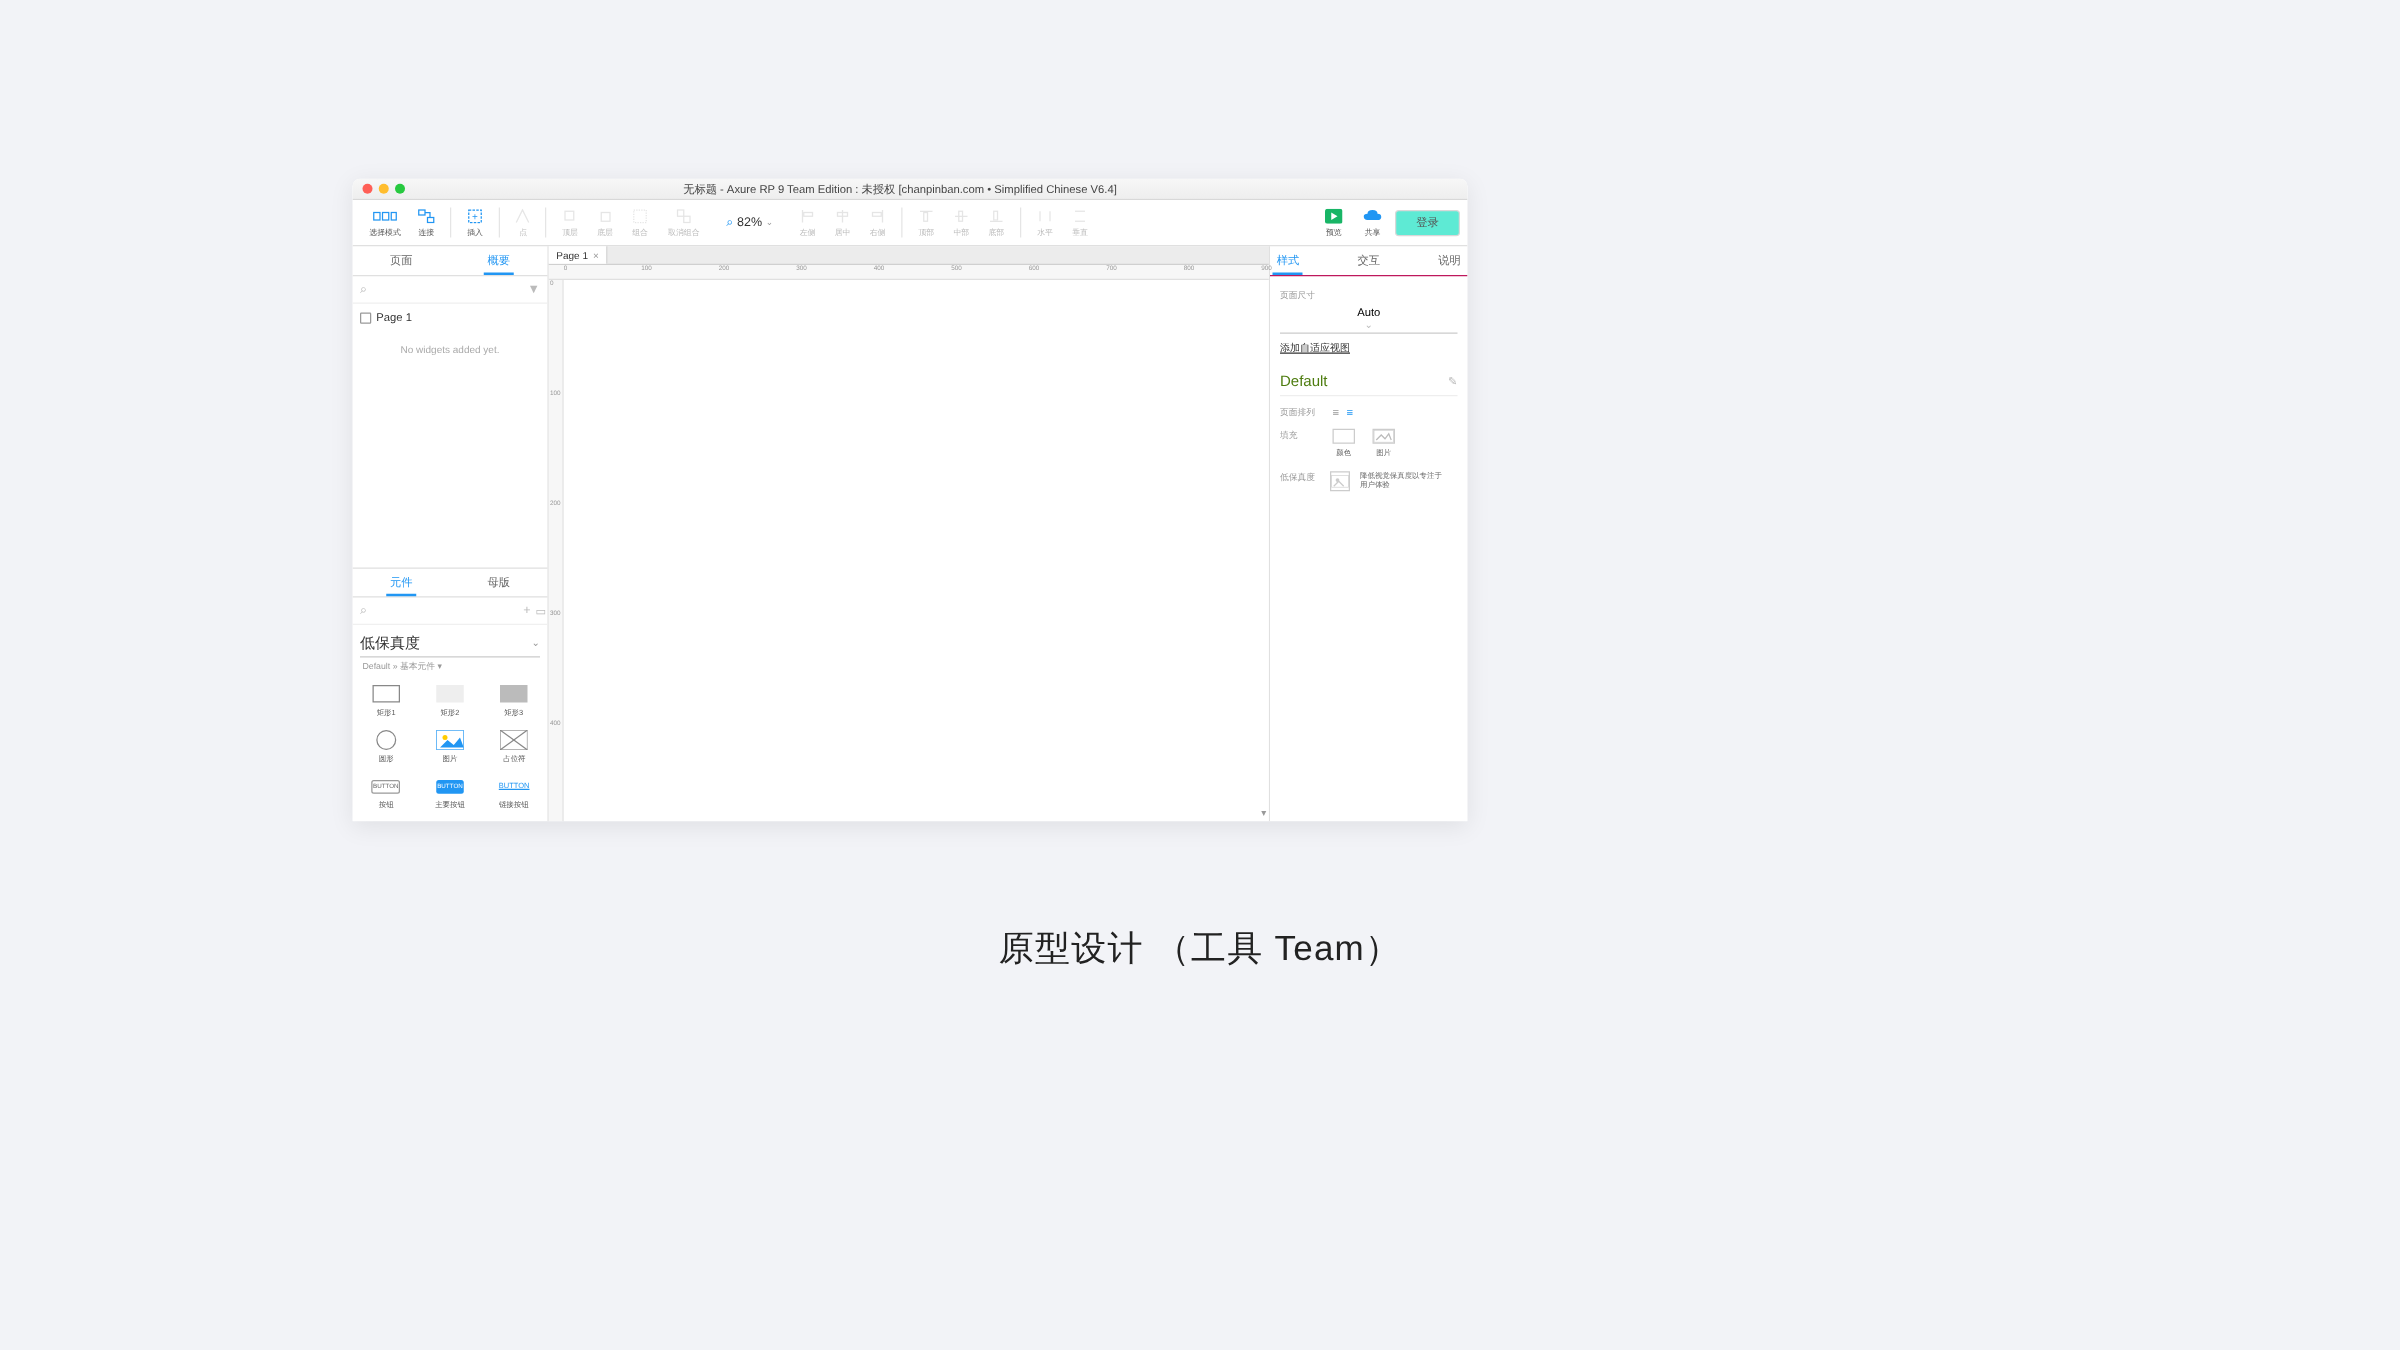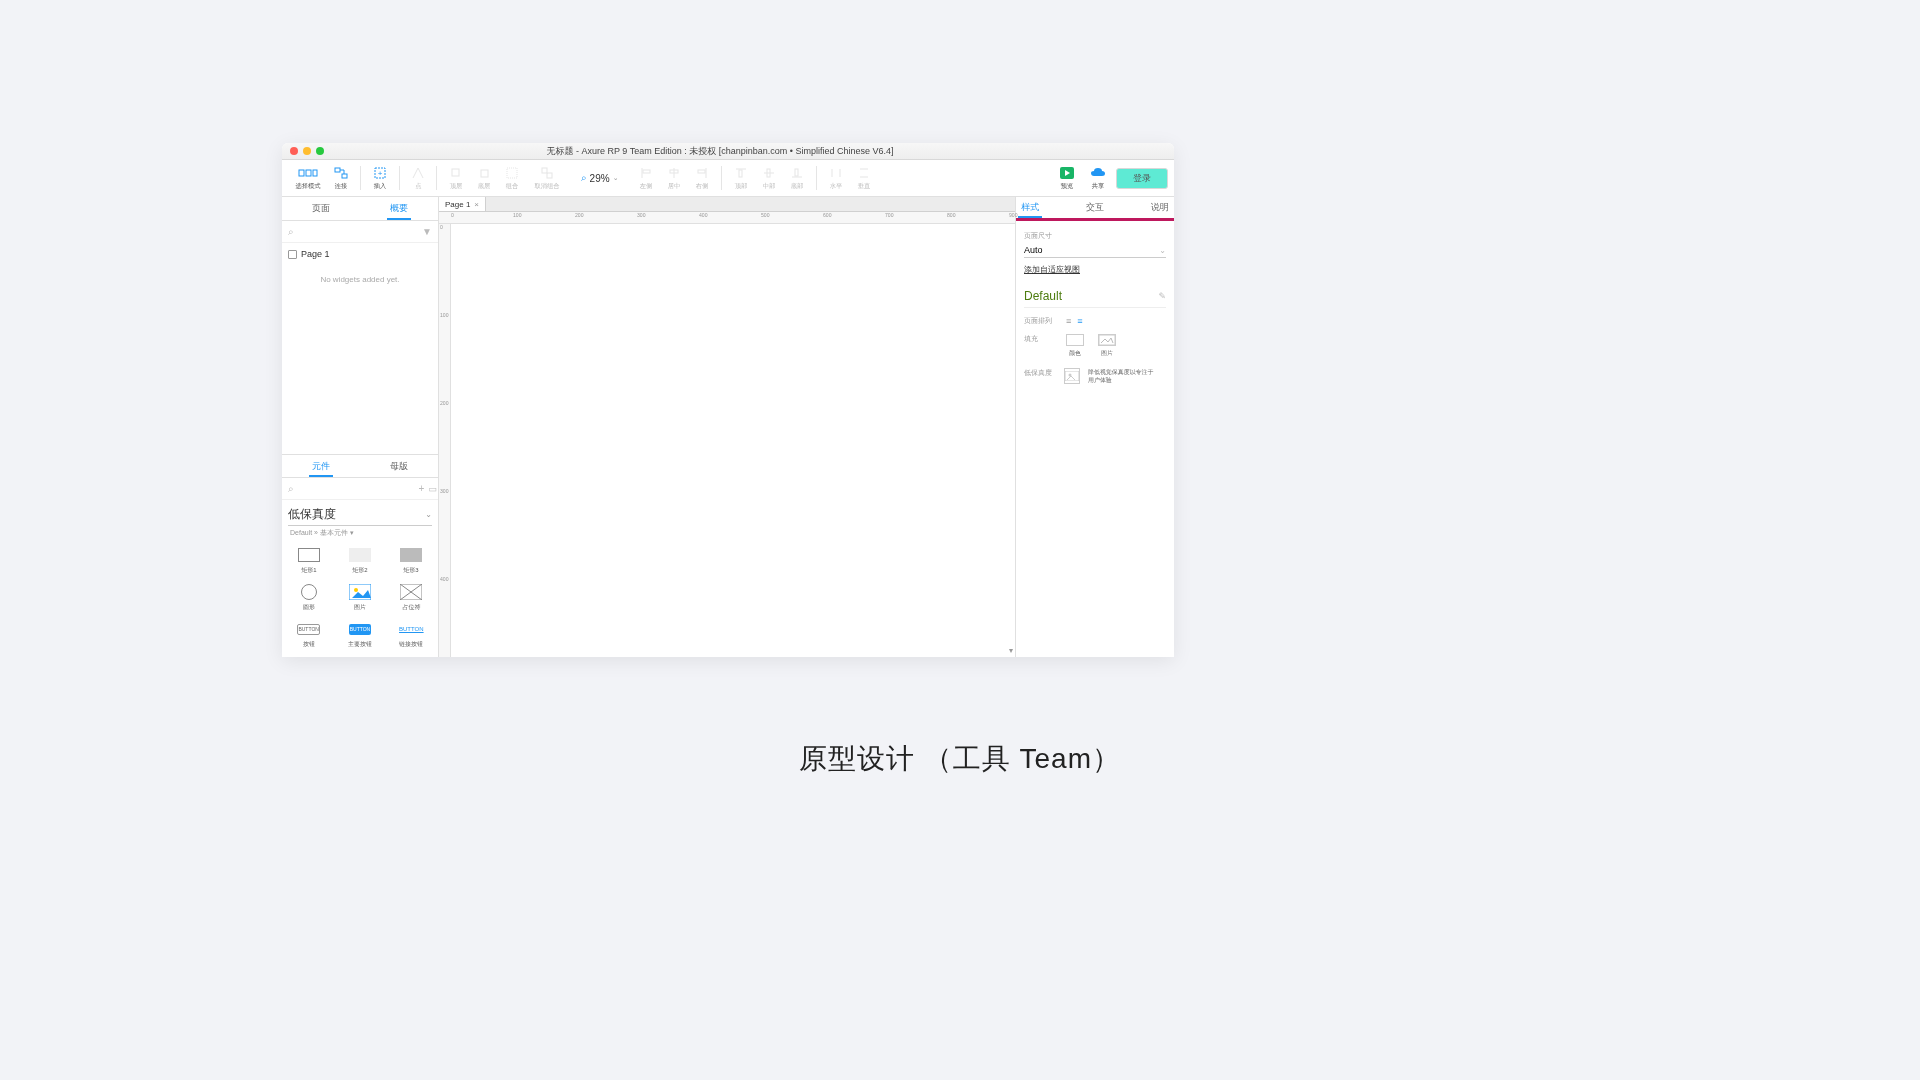--- a/index.html
+++ b/index.html
@@ -54,27 +54,27 @@
 .file-tab .x { color:#999; font-size:8px; cursor:pointer; }
 .ruler-h { height:12px; background:#f7f7f7; border-bottom:1px solid #e0e0e0; position:relative; font-size:6px; color:#999; }
 .ruler-h span { position:absolute; top:0; transform:scale(0.85); transform-origin:left; }
 .canvas-area { flex:1; display:flex; }
 .ruler-v { width:12px; background:#f7f7f7; border-right:1px solid #e0e0e0; position:relative; font-size:6px; color:#999; }
 .ruler-v span { position:absolute; left:1px; transform:scale(0.85); transform-origin:left; }
 .canvas { flex:1; background:#fff; position:relative; }
 .corner-down { position:absolute; right:2px; bottom:2px; color:#999; font-size:8px; }
 
 .right-col { width:159px; border-left:1px solid #e0e0e0; display:flex; flex-direction:column; font-size:9px; }
-.right-tabs { height:24px; display:flex; border-bottom:3px solid #be185d;gap:36px; }
+.right-tabs { height:24px; display:flex; border-bottom:1px solid #be185d;gap:36px; }
 .rtab { flex:1; display:flex; align-items:center; justify-content:center; font-size:9px; color:#666; cursor:pointer; position:relative; }
 .rtab.active { color:#2196f3; }
 .rtab.active::after { content:""; position:absolute; bottom:0; left:50%; transform:translateX(-50%); width:24px; height:2px; background:#2196f3; }
 .right-body { padding:6px 8px; }
 .sect-label { font-size:7px; color:#999; margin:4px 0 2px; }
-.dim-select { border-bottom:1px solid #ccc; font-size:9px; padding:2px 0; display:flex; justify-content:space-between; align-items:center; }
+.dim-select { border-bottom:1px solid #ccc; font-size:9px; padding:2px 0; display:flex; justify-content:space-between; align-items:center;flex-direction:column; }
 .adaptive-link { font-size:8px; color:#333; text-decoration:underline; margin:6px 0; display:inline-block; cursor:pointer; }
 .default-row { display:flex; justify-content:space-between; align-items:center; border-bottom:1px solid #eee; padding:4px 0; margin-top:4px; }
 .default-row .big { font-size:12px; color:#4d7c0f; }
 .prop-row { display:flex; align-items:flex-start; margin-top:8px; gap:10px; }
 .prop-row .plabel { font-size:7px; color:#999; width:32px; flex-shrink:0; }
 .align-icons { display:flex; gap:6px; }
 .fill-opts { display:flex; gap:14px; }
 .fill-opt { display:flex; flex-direction:column; align-items:center; gap:2px; }
 .fill-opt .box { width:18px; height:12px; border:1px solid #ccc; }
 .fill-opt .txt { font-size:7px; color:#666; transform:scale(0.85); }
@@ -171,21 +171,21 @@
           <svg width="12" height="12">
             <rect x="1" y="1" width="5" height="5" fill="none" stroke="#999"></rect>
             <rect x="6" y="6" width="5" height="5" fill="none" stroke="#999"></rect>
           </svg>
         </span>
         <span class="lbl">取消组合</span>
       </div>
 
     <div class="zoom" style="margin:0 12px">
       <span class="mag">⌕</span>
-      <span class="zoom-val">29%</span>
+      <span class="zoom-val">82%</span>
       <span style="font-size:7px;color:#999">⌄</span>
     </div>
 
     <div class="tb-btn dis">
         <span class="ico">
           <svg width="12" height="12">
             <line x1="2" y1="1" x2="2" y2="11" stroke="#999"></line>
             <rect x="3" y="3" width="7" height="3" fill="none" stroke="#999"></rect>
           </svg>
         </span>

